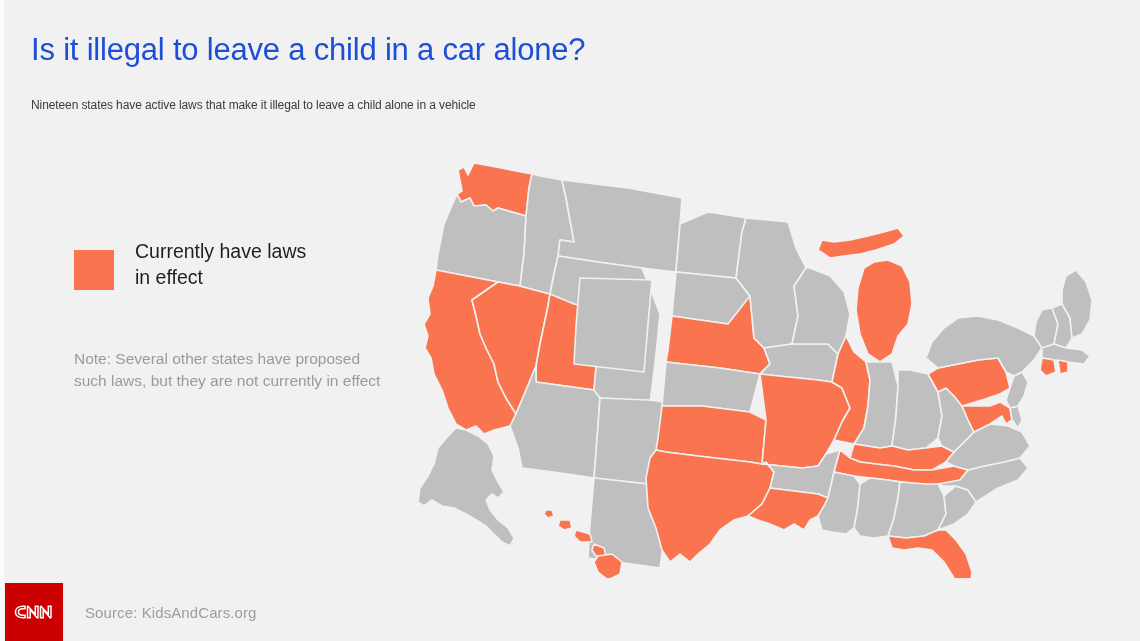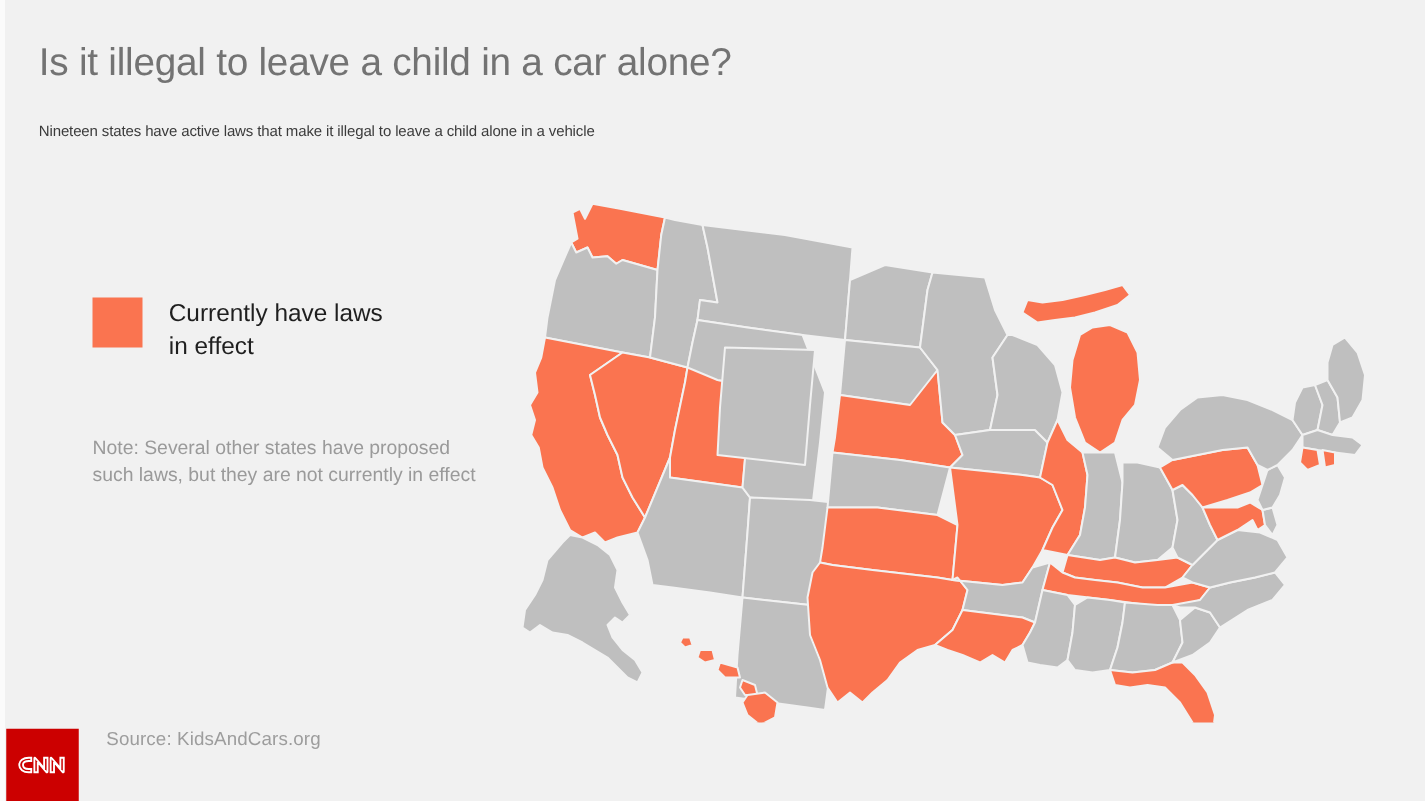--- a/index.html
+++ b/index.html
@@ -25,40 +25,40 @@
   .canvas {
     position: absolute;
     inset: 0;
   }
   .title {
     position: absolute;
     left: 31px;
     top: 32px;
     font-size: 31px;
     font-weight: 400;
-    color: #737373;
+    color: #1d4ed8;
     letter-spacing: -0.2px;
     white-space: nowrap;
   }
   .subtitle {
     position: absolute;
     left: 31px;
     top: 98px;
     font-size: 12px;
     font-weight: 400;
     color: #3b3b3b;
     letter-spacing: -0.1px;
     white-space: nowrap;
   }
   .legend {
     position: absolute;
     left: 74px;
     top: 238px;
     display: flex;
-    align-items: flex-start;
+    align-items: flex-end;
     gap: 21px;
   }
   .legend-swatch {
     width: 40px;
     height: 40px;
     background: #fa7450;
     flex: 0 0 auto;
   }
   .legend-label {
     font-size: 19.5px;
@@ -95,20 +95,21 @@
   }
   .state.off { fill: #bfbfbf; }
   .state.on  { fill: #fa7450; }
   .footer {
     position: absolute;
     left: 0;
     bottom: 0;
     width: 1140px;
     height: 58px;
     display: flex;
+    align-items: center;
   }
   .cnn-logo {
     width: 58px;
     height: 58px;
     background: #cc0000;
     margin-left: 5px;
     display: flex;
     align-items: center;
     justify-content: center;
     flex: 0 0 auto;

